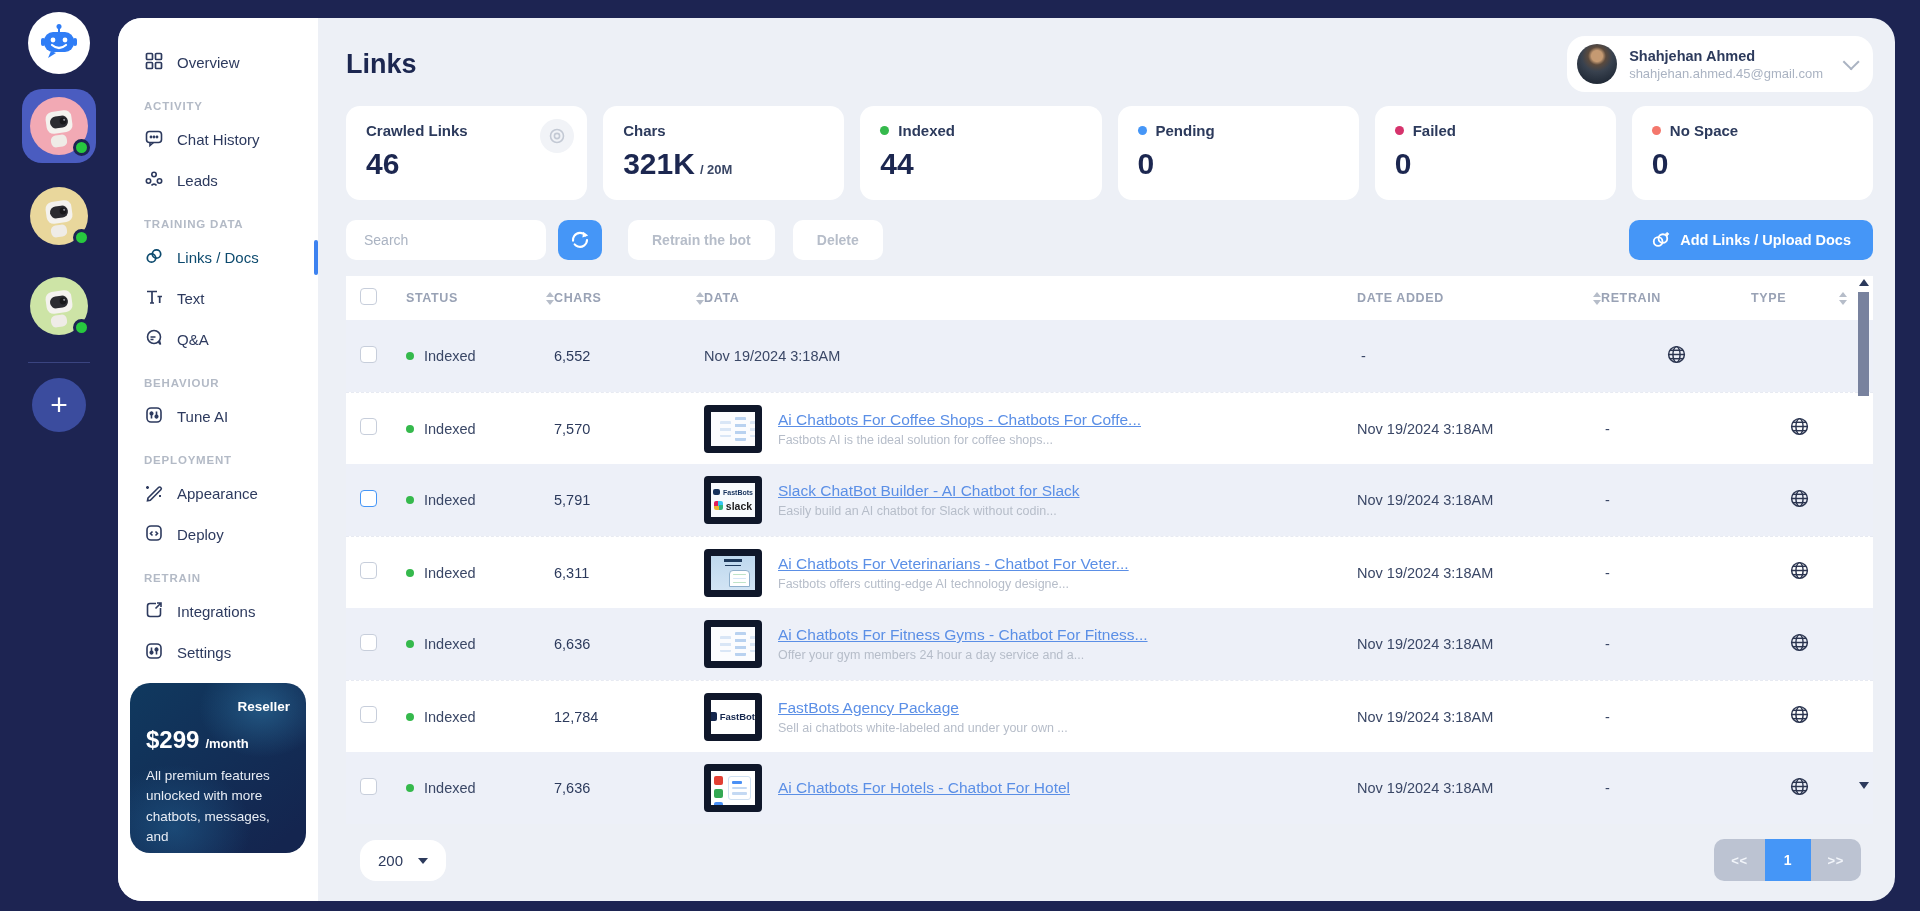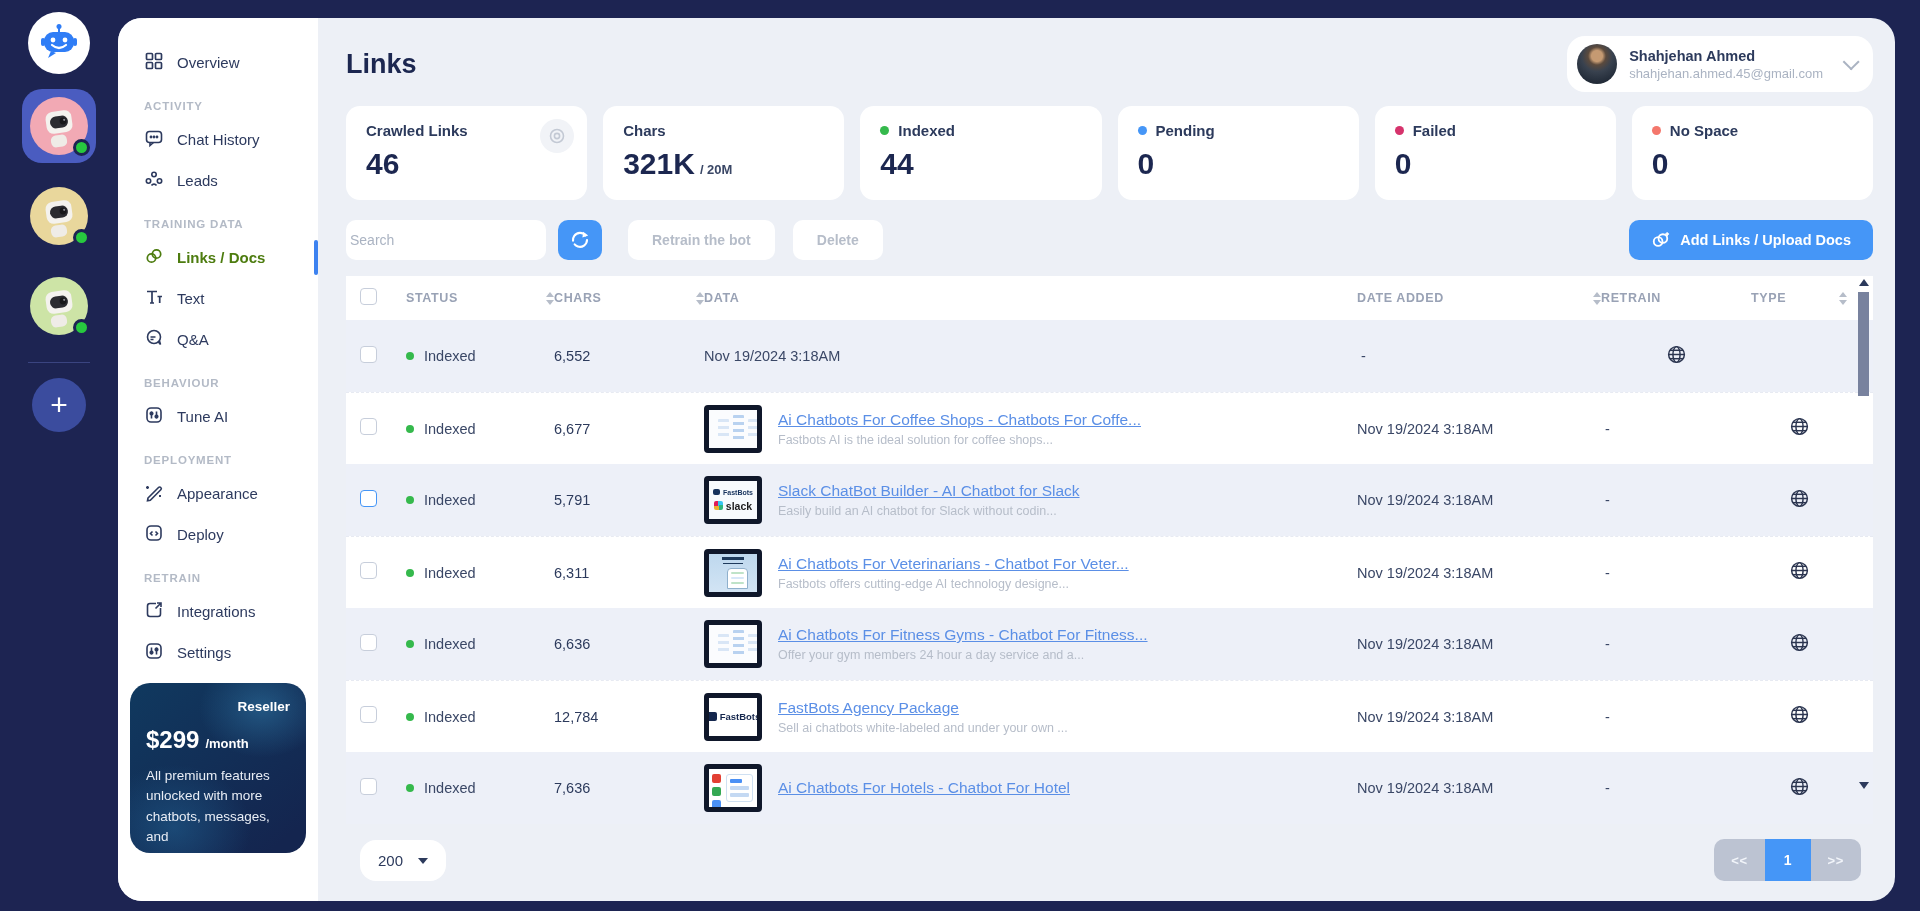--- a/index.html
+++ b/index.html
@@ -20,21 +20,21 @@
   .rail-divider { width: 62px; height: 1px; background: #3a4480; margin-top: 4px; }
   .add-bot { width: 54px; height: 54px; border-radius: 50%; background: #3b4c9e; color: #fff; font-size: 30px; font-weight: 300; border: none; cursor: pointer; line-height: 1; }
 
   
   .shell { flex: 1; margin: 18px 25px 10px 0; border-radius: 24px; overflow: hidden; display: flex; background: #edf0f6; }
 
   .sidebar { width: 200px; flex: none; background: #fff; display: flex; flex-direction: column; padding-top: 24px; }
   .side-list { display: flex; flex-direction: column; }
   .side-item { position: relative; display: flex; align-items: center; gap: 13px; padding: 9px 14px 9px 26px; font-size: 15px; color: #2d3a5e; cursor: pointer; white-space: nowrap; }
   .side-item svg { width: 20px; height: 20px; flex: none; }
-  .side-item.active { color: #4d7c0f; font-weight: 700; }
+  .side-item.active { color: #0c4a6e; font-weight: 400; }
   .side-item.active::after { content: ""; position: absolute; right: 0; top: 3px; bottom: 3px; width: 4px; border-radius: 2px; background: #3d82f0; }
   .side-section { padding: 17px 14px 7px 26px; font-size: 11.5px; font-weight: 700; letter-spacing: .07em; color: #b3bac6; }
 
   .reseller { margin: 10px 12px 0; border-radius: 20px; padding: 16px 16px; color: #fff; height: 170px; flex: none;
     background:
       radial-gradient(90px 70px at 75% 15%, rgba(48,118,165,.55) 0%, rgba(48,118,165,0) 70%),
       radial-gradient(110px 90px at 25% 85%, rgba(32,92,140,.6) 0%, rgba(32,92,140,0) 70%),
       linear-gradient(140deg, #10395f 0%, #14254f 90%);
     cursor: pointer; }
   .reseller .badge { text-align: right; font-weight: 700; font-size: 13.5px; }
@@ -56,21 +56,21 @@
 
   .stats { display: flex; gap: 16px; margin-top: 14px; }
   .stat { flex: 1; background: #fff; border-radius: 14px; padding: 16px 20px; position: relative; min-height: 94px; }
   .stat-label { display: flex; align-items: center; gap: 9px; font-size: 15px; color: #2c3a5c; font-weight: 600; }
   .stat .dot { width: 9px; height: 9px; border-radius: 50%; flex: none; }
   .stat-value { margin-top: 8px; font-size: 30px; font-weight: 700; color: #1c2750; }
   .stat-suffix { font-size: 13px; font-weight: 600; color: #3a4766; margin-left: 5px; }
   .target-btn { position: absolute; top: 13px; right: 13px; width: 34px; height: 34px; border-radius: 50%; background: #f1f3f7; border: none; display: flex; align-items: center; justify-content: center; cursor: pointer; }
 
   .toolbar { display: flex; align-items: center; margin-top: 20px; }
-  .search { width: 200px; height: 40px; border: none; border-radius: 10px; padding: 0 4px; font-size: 14px; color: #2c3a5c; background: #fff; outline: none; font-family: inherit; }
+  .search { width: 200px; height: 40px; border: none; border-radius: 10px; padding: 0 18px; font-size: 14px; color: #2c3a5c; background: #fff; outline: none; font-family: inherit; }
   .search::placeholder { color: #aab3c2; }
   .refresh { width: 44px; height: 40px; margin-left: 12px; border-radius: 10px; background: #4596f7; border: none; display: flex; align-items: center; justify-content: center; cursor: pointer; }
   .ghost-btn { height: 40px; padding: 0 24px; border-radius: 10px; background: #fff; border: none; color: #b6bdc9; font-weight: 700; font-size: 14px; cursor: pointer; font-family: inherit; }
   .ghost-btn.first { margin-left: 26px; }
   .ghost-btn + .ghost-btn { margin-left: 18px; }
   .add-btn { margin-left: auto; height: 40px; padding: 0 22px; border-radius: 10px; background: #4596f7; color: #fff; font-weight: 700; font-size: 14.5px; border: none; display: flex; align-items: center; gap: 10px; cursor: pointer; font-family: inherit; }
 
   
   .table-wrap { position: relative; margin-top: 16px; flex: 1; overflow: hidden; }
   .grid-row { display: grid; grid-template-columns: 46px 148px 150px 1fr 244px 150px 96px; align-items: center; padding-left: 14px; padding-right: 26px; }
@@ -89,21 +89,21 @@
   .chars-cell { font-size: 14.5px; color: #2c3a5c; }
   .data-cell { display: flex; align-items: center; gap: 16px; min-width: 0; padding-right: 30px; }
   .dtext { min-width: 0; }
   .dtitle { font-size: 15.5px; color: #5b8fe6; text-decoration: underline; white-space: nowrap; overflow: hidden; text-overflow: ellipsis; display: block; cursor: pointer; }
   .dsub { margin-top: 4px; font-size: 12.5px; color: #b6bdc9; white-space: nowrap; overflow: hidden; text-overflow: ellipsis; }
   .date-cell { font-size: 14.5px; color: #3a4766; }
   .retrain-cell { font-size: 14.5px; color: #3a4766; padding-left: 4px; }
   .type-cell { display: flex; justify-content: center; }
 
   
-  .thumb { width: 58px; height: 48px; border-radius: 4px; flex: none; position: relative; overflow: hidden; border: 5px solid #0f172a; }
+  .thumb { width: 58px; height: 48px; border-radius: 4px; flex: none; position: relative; overflow: hidden; border: 7px solid #0f172a; }
   .thumb.phone { background: linear-gradient(#bed8ee, #d2e4f4); }
   .thumb.phone .ph-title { position: absolute; top: 3px; left: 13px; right: 13px; height: 3px; background: #1e3a5c; box-shadow: 0 5px 0 -1px #1e3a5c; }
   .thumb.phone .ph-phone { position: absolute; top: 14px; left: 18px; width: 21px; bottom: 3px; background: #fff; border: 1px solid #8fb0cc; border-radius: 4px 4px 0 0; padding: 3px; display: flex; flex-direction: column; gap: 3px; }
   .thumb.phone .ph-phone i { height: 4px; border-radius: 1px; background: #bfe3c8; }
   .thumb.phone .ph-phone i:nth-child(2) { background: #d7e7f8; }
   .thumb.page { background: #fbfcfe; }
   .thumb.page i { position: absolute; top: 9px; bottom: 9px; width: 11px; border-radius: 1px; background: repeating-linear-gradient(#d9e6f6 0 3px, rgba(0,0,0,0) 3px 7px); }
   .thumb.page i.c1 { left: 9px; } .thumb.page i.c2 { left: 24px; top: 5px; bottom: 5px; background: repeating-linear-gradient(#b9d2f0 0 3px, rgba(0,0,0,0) 3px 7px); } .thumb.page i.c3 { left: 39px; }
   .thumb.slack { background: #f7fafd; display: flex; flex-direction: column; align-items: center; justify-content: center; gap: 4px; }
   .fb-mini { font-size: 7px; font-weight: 700; color: #16325c; display: flex; align-items: center; gap: 3px; }
@@ -450,21 +450,21 @@
                     <line x1="3.6" y1="14" x2="16.4" y2="14"></line>
                   </svg></span>
               </div>
             </div>
             <div class="grid-row trow">
               <div><span class="checkbox"></span></div>
               <div class="status-cell">
                 <span class="dot" style="background: rgb(53, 185, 76);"></span>
                 <span>Indexed</span>
               </div>
-              <div class="chars-cell">6,677</div>
+              <div class="chars-cell">7,570</div>
               <div class="data-cell">
                 <span class="thumb page">
                   <i class="c1"></i>
                   <i class="c2"></i>
                   <i class="c3"></i>
                 </span>
                 <span class="dtext">
                   <a class="dtitle">Ai Chatbots For Coffee Shops - Chatbots For Coffe...</a>
                   <div class="dsub">Fastbots AI is the ideal solution for coffee shops...</div>
                 </span>

